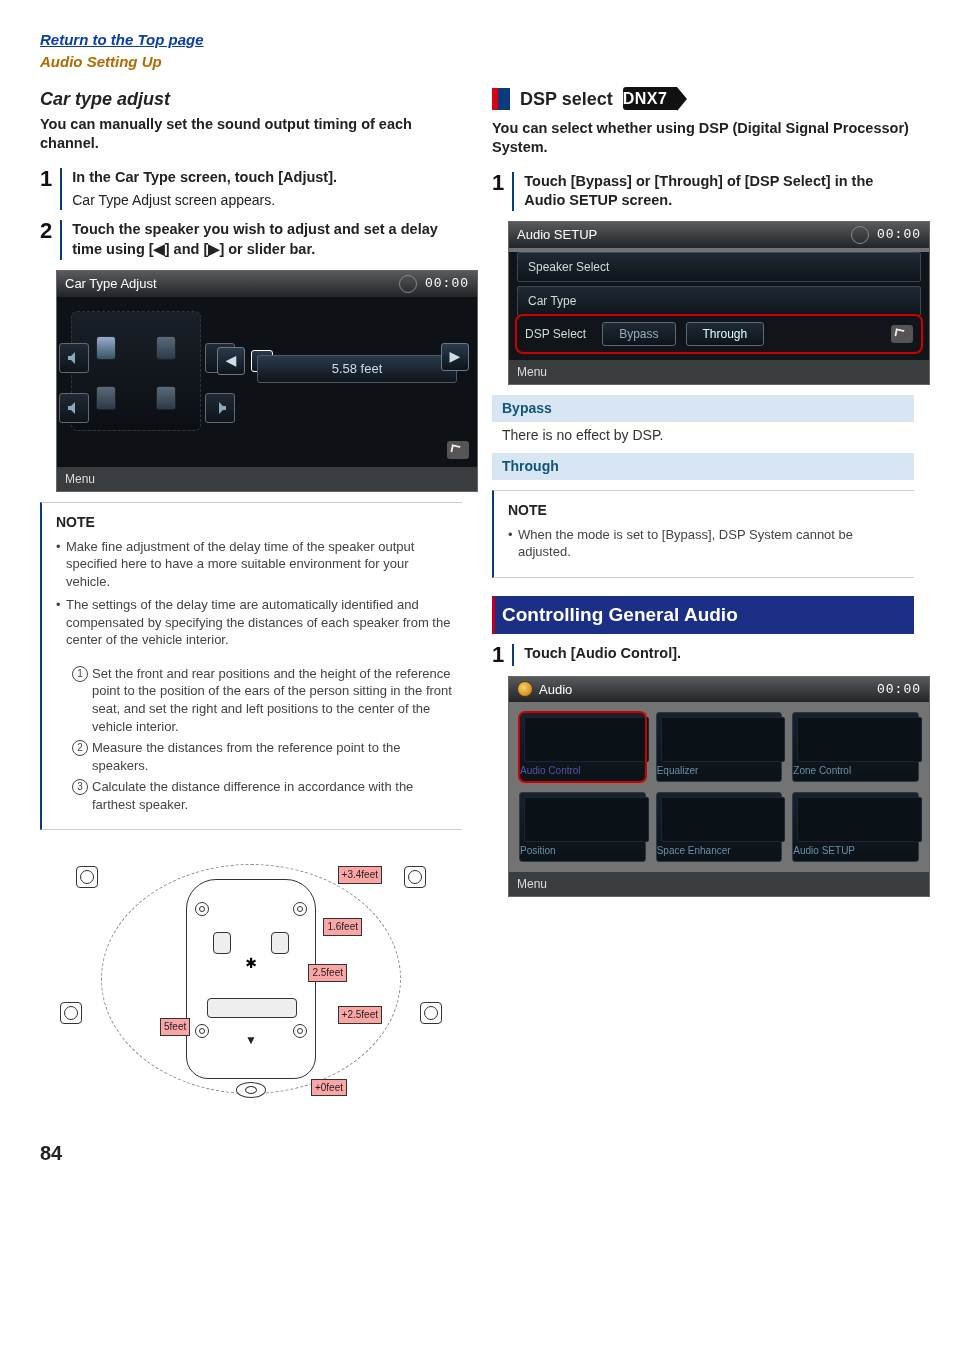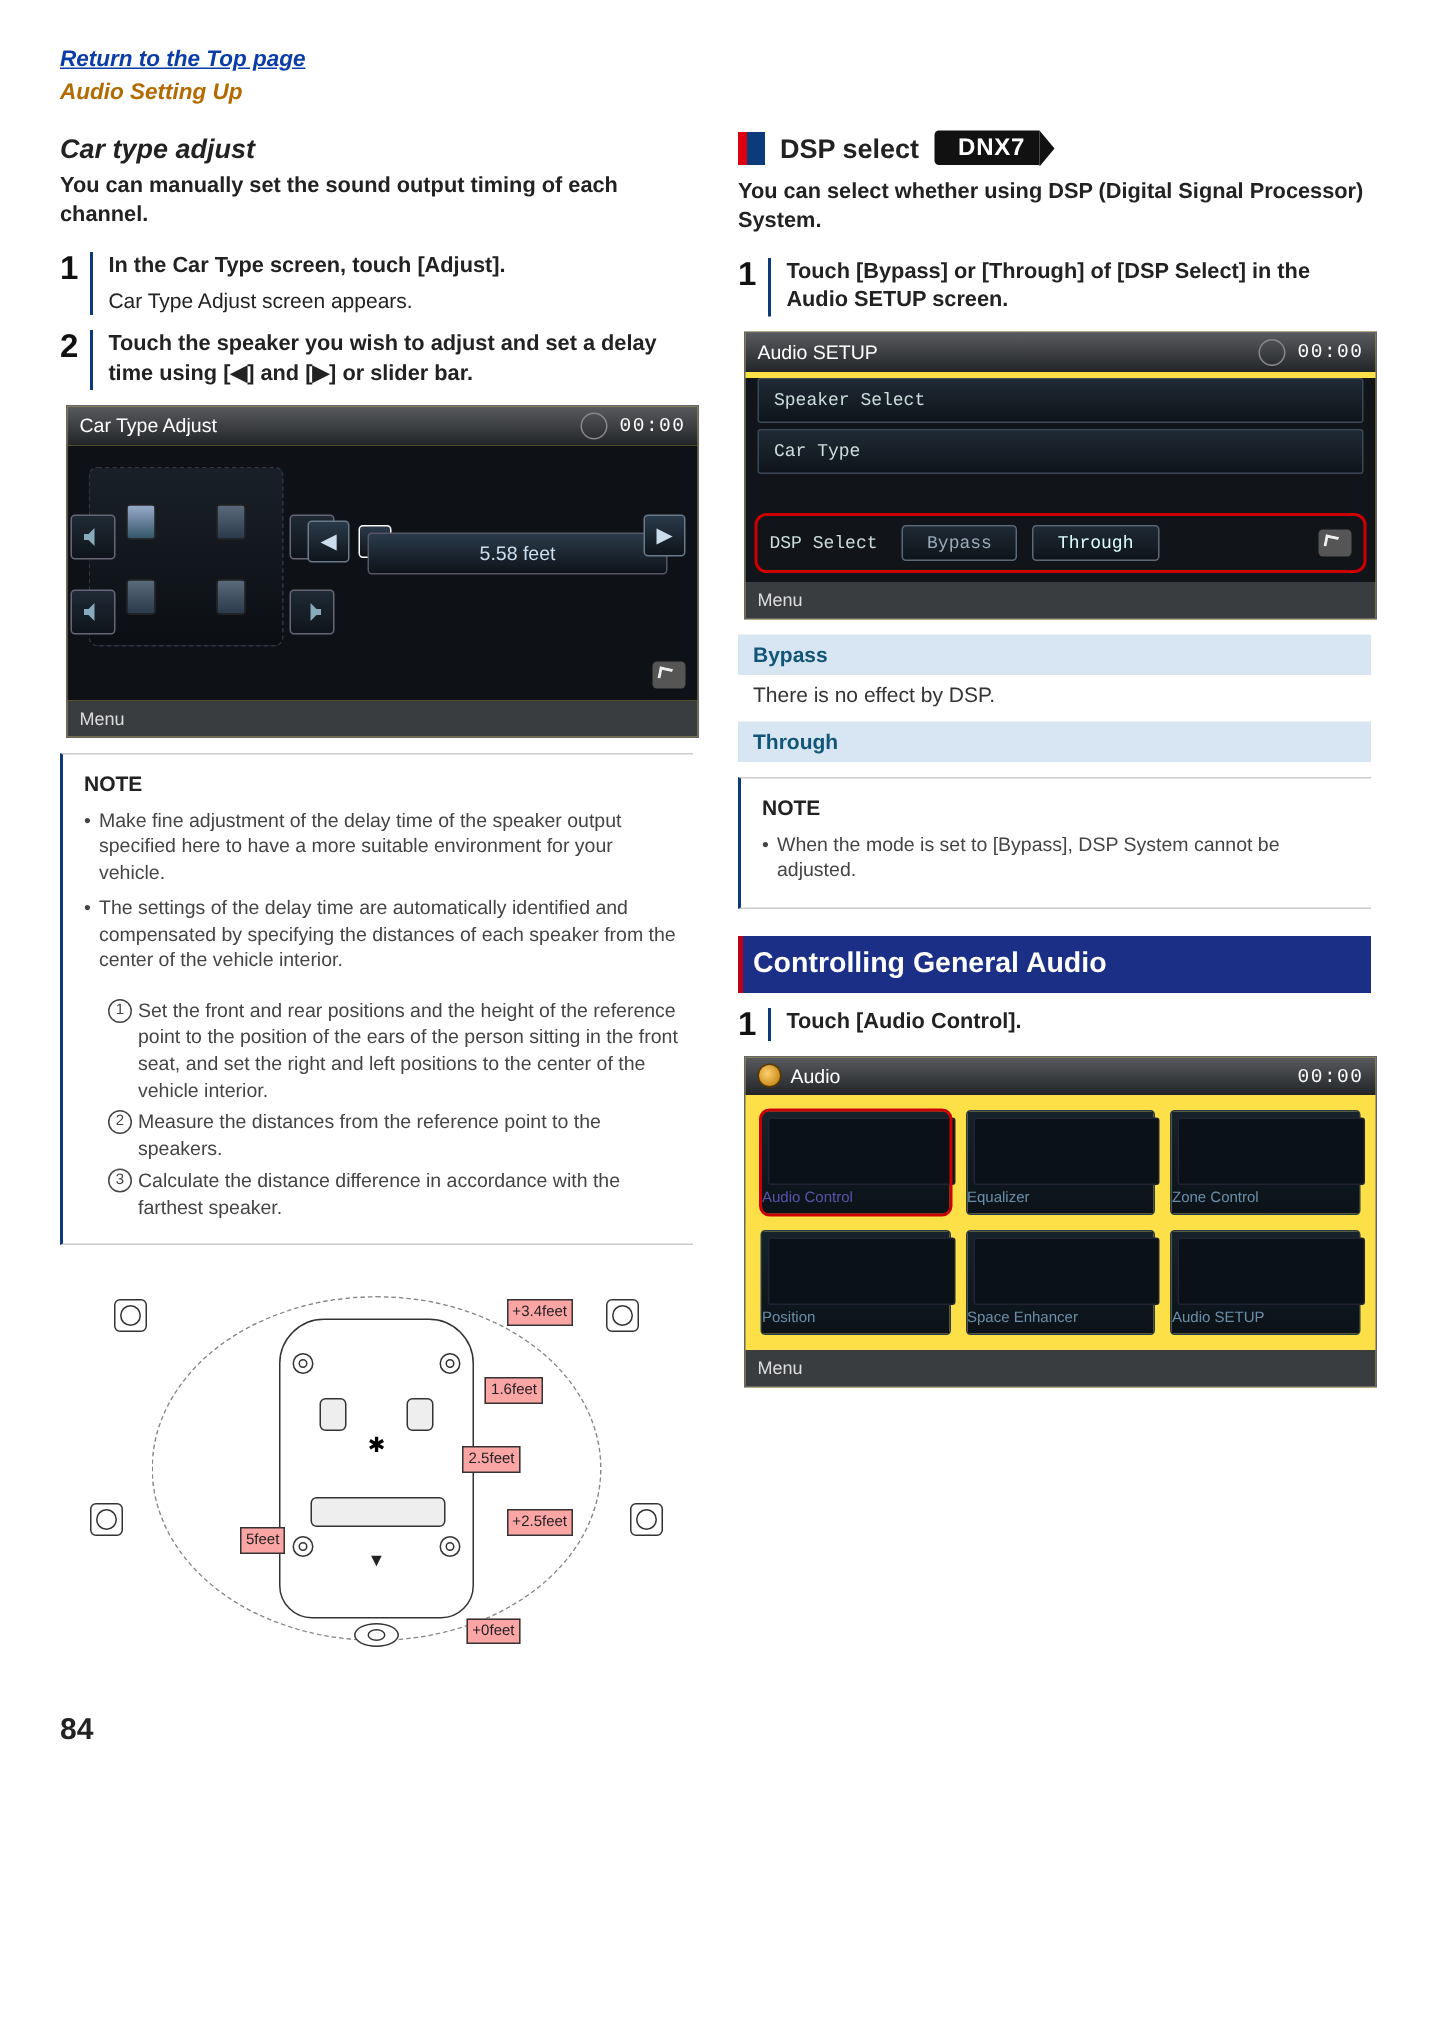--- a/index.html
+++ b/index.html
@@ -29,32 +29,32 @@
     border-right: 2px solid #0b3b7a; padding-right: 8px;
   }
   .step-num {
     font-size: 22px; font-weight: 800; color: #111; line-height: 1;
   }
   .step-body { flex: 1; }
   .step-head { font-weight: 800; font-size: 14.5px; }
   .step-sub { margin-top: 4px; }
 
   .scrshot {
-    width: 100%; background: #fde047; color: #ddd; font-size: 12px;
-    border: 1px solid #666; margin: 6px 0 10px 4px;
+    width: 100%; background: #737373; color: #ddd; font-size: 12px;
+    border: 1px solid #666; margin: 6px 0 10px 16px;
   }
   .scrshot .titlebar {
     display:flex; align-items:center; justify-content:space-between;
     background: linear-gradient(#585a5d,#222528); padding: 4px 8px;
     font-size: 13px; color:#fff;
   }
   .scrshot .titlebar .gear { width:18px; height:18px; border:1px solid #888; border-radius:50%; display:inline-block; }
   .scrshot .titlebar .time { font-family: Liberation Mono, monospace; letter-spacing:1px; }
   .scrshot .body {
-    height: 136px; position: relative; background:#111418;font-family:Liberation Mono, monospace;
+    height: 108px; position: relative; background:#111418;
   }
   .listrow {
     margin:4px 8px; padding:6px 10px; border:1px solid #3a4754;
     background: linear-gradient(#1f2a35,#0e141a); color:#cdd; font-size:12px;
     border-radius:2px;
   }
   .dsp-row {
     position:absolute; left:6px; right:6px; bottom:6px;
     border: 2px solid #c00; border-radius:8px; padding:6px 8px;
     display:flex; align-items:center; gap:10px;
@@ -147,21 +147,21 @@
     display:flex; align-items:center; gap:10px; margin-bottom:8px;
   }
   .h2-bar .marker {
     width:18px; height:22px;
     background: linear-gradient(90deg,#d01 0 35%, #0b3b7a 35%);
     flex-shrink:0;
   }
   .h2-bar .text { font-weight:800; font-size:18px; }
   .dnx-badge {
     display:inline-flex; align-items:center; background:#111; color:#fff;
-    font-weight:900; padding:1px 10px 1px 16px; position:relative;
+    font-weight:900; padding:1px 10px 1px 0; position:relative;
     border-top-left-radius:3px; border-bottom-left-radius:3px;
     font-size:16px; letter-spacing:0.5px;
   }
   .dnx-badge::after {
     content:""; position:absolute; right:-10px; top:0;
     border-top:12px solid transparent; border-bottom:12px solid transparent;
     border-left:10px solid #111;
   }
 
   .sec-heading {

